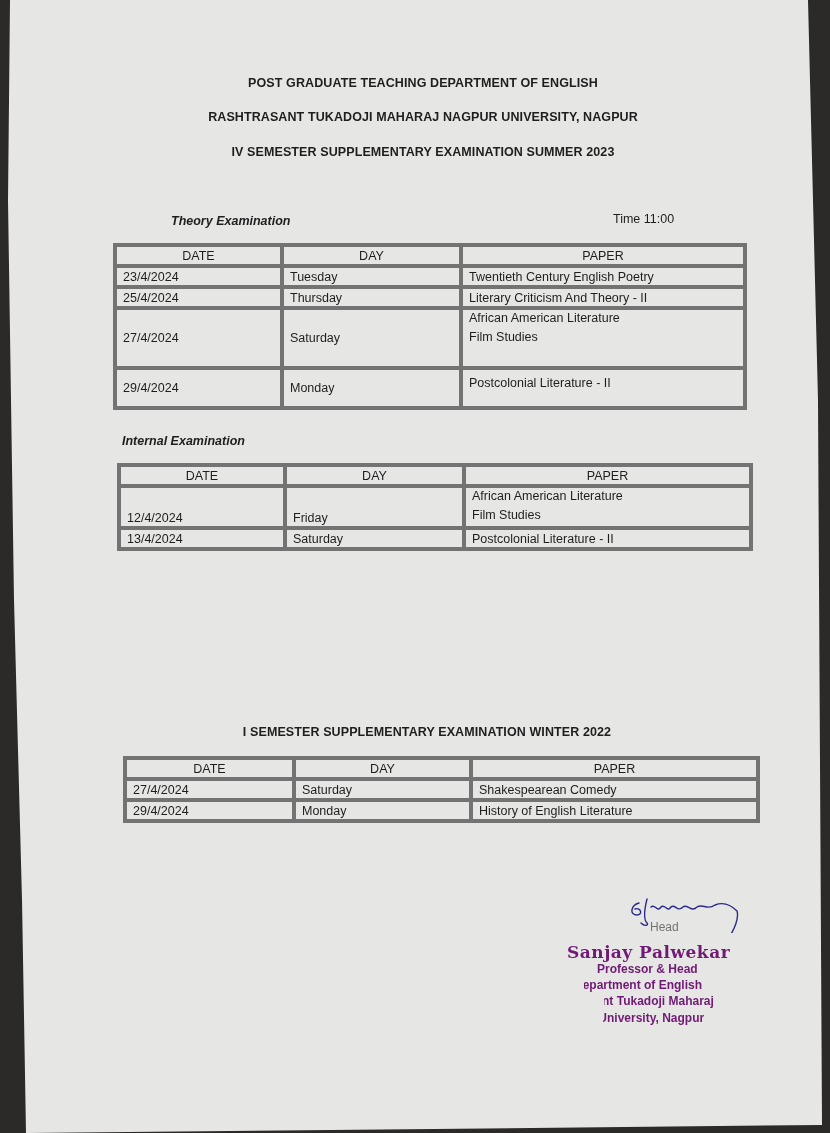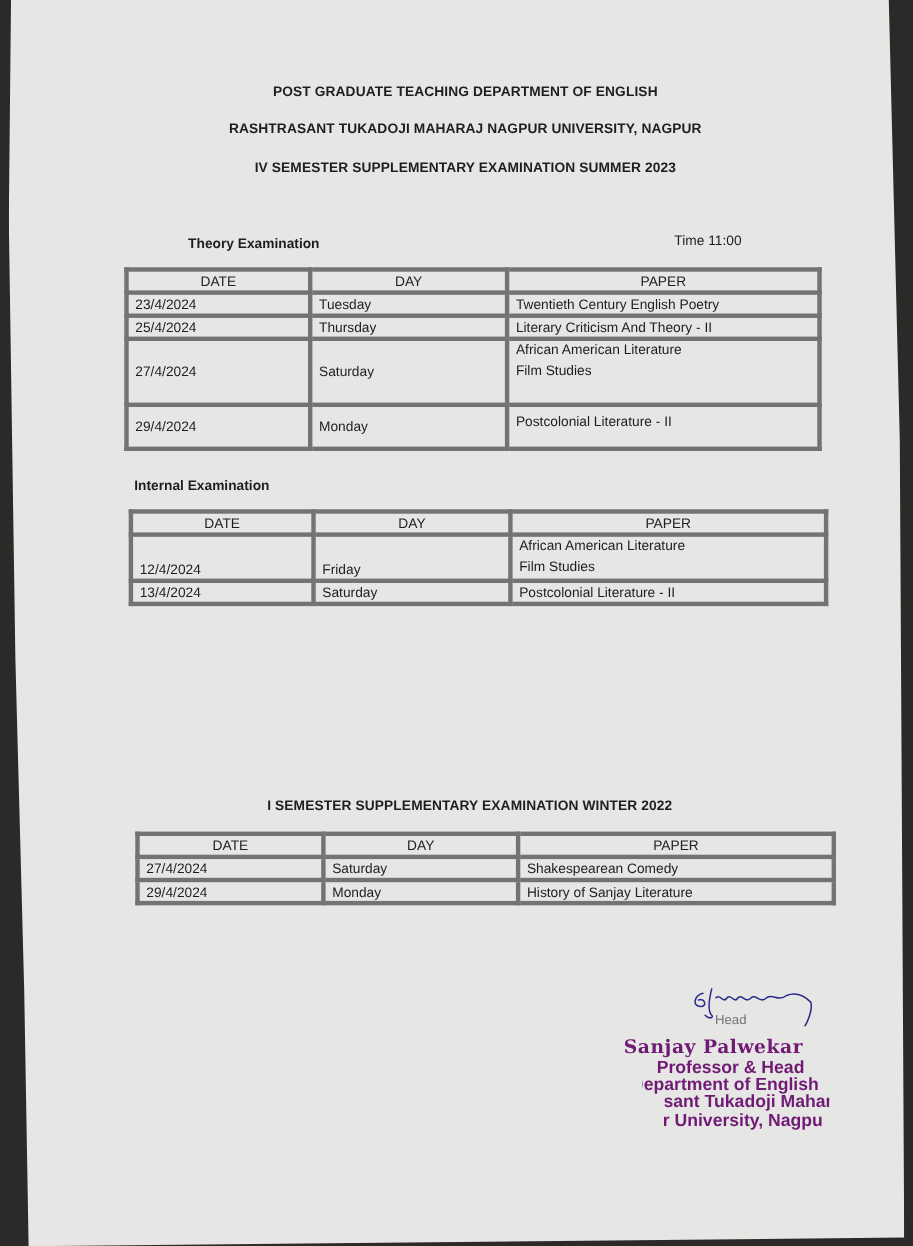--- a/index.html
+++ b/index.html
@@ -13,37 +13,37 @@
     background:#e6e6e4;
     clip-path: polygon(10px 0, 808px 0, 818px 400px, 822px 1125px, 26px 1133px, 22px 900px, 14px 600px, 8px 200px);
   }
   .heading {
     position:absolute; left:0; width:846px; text-align:center;
     font-size:12.5px; font-weight:bold; color:#1e1e1e; letter-spacing:0.1px;
   }
   .label {
     position:absolute; font-size:12.5px; color:#1e1e1e;
   }
-  .label.bold { font-weight:bold; }
+  .label.bold { font-weight:bold;font-style:italic; }
   table.sched {
     position:absolute; border-collapse:collapse; font-size:12.5px; color:#1e1e1e;
   }
   table.sched td, table.sched th {
     border:4px solid #737373; padding:0 6px; vertical-align:bottom; font-weight:normal;
     height:17px; line-height:16px;
   }
   table.sched th { text-align:center; }
   td.paper-cell { vertical-align:top !important; }
   .signature {
     position:absolute; left:625px; top:893px; width:120px; height:40px;
   }
   .head-label { position:absolute; left:650px; top:920px; font-size:12px; color:#737373; }
   .stamp { position:absolute; color:#701a75; font-weight:bold; }
   .stamp.name { left:567px; top:942px; font-family:"DejaVu Serif", serif; font-size:17px; letter-spacing:0.5px; }
-  .stamp.line { font-size:16px; }
+  .stamp.line { font-size:12px; }
 </style>
 </head>
 <body>
 
 <div class="paper">
 
   <div class="heading" style="top:76px;">POST GRADUATE TEACHING DEPARTMENT OF ENGLISH</div>
   <div class="heading" style="top:110px;">RASHTRASANT TUKADOJI MAHARAJ NAGPUR UNIVERSITY, NAGPUR</div>
   <div class="heading" style="top:145px;">IV SEMESTER SUPPLEMENTARY EXAMINATION SUMMER 2023</div>
 
@@ -118,21 +118,21 @@
       <th>PAPER</th>
     </tr>
     <tr>
       <td>27/4/2024</td>
       <td>Saturday</td>
       <td>Shakespearean Comedy</td>
     </tr>
     <tr>
       <td>29/4/2024</td>
       <td>Monday</td>
-      <td>History of Sanjay Literature</td>
+      <td>History of English Literature</td>
     </tr>
   </tbody>
     </table>
 
   <svg class="signature" viewBox="0 0 120 40">
     <path d="M14 10 C6 12, 4 22, 12 22 C18 22, 16 14, 10 16 M22 6 C20 14, 18 26, 22 30 C24 32, 20 34, 16 30 M26 14 C30 10, 32 20, 36 14 C40 10, 42 20, 46 14 C50 10, 52 20, 58 14 C62 10, 66 20, 72 14 C78 10, 82 18, 90 12 C100 8, 108 14, 112 18 C114 24, 110 36, 104 44" fill="none" stroke="#2c2a8c" stroke-width="1.4" stroke-linecap="round"></path>
   </svg>
 
   <div class="head-label">Head</div>
 

